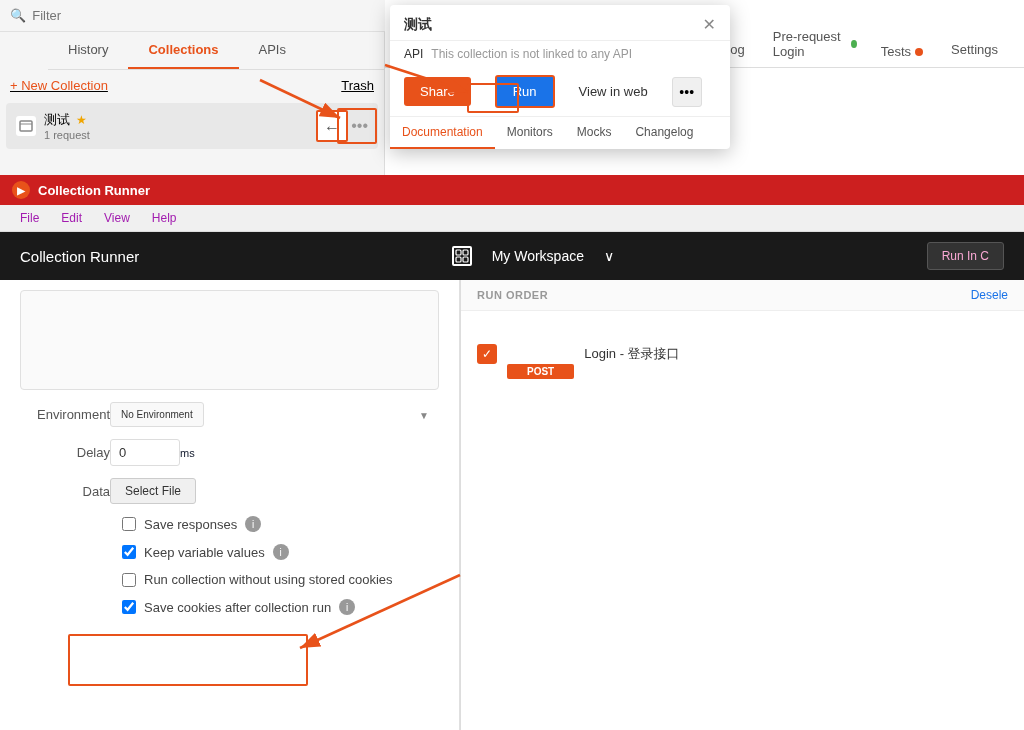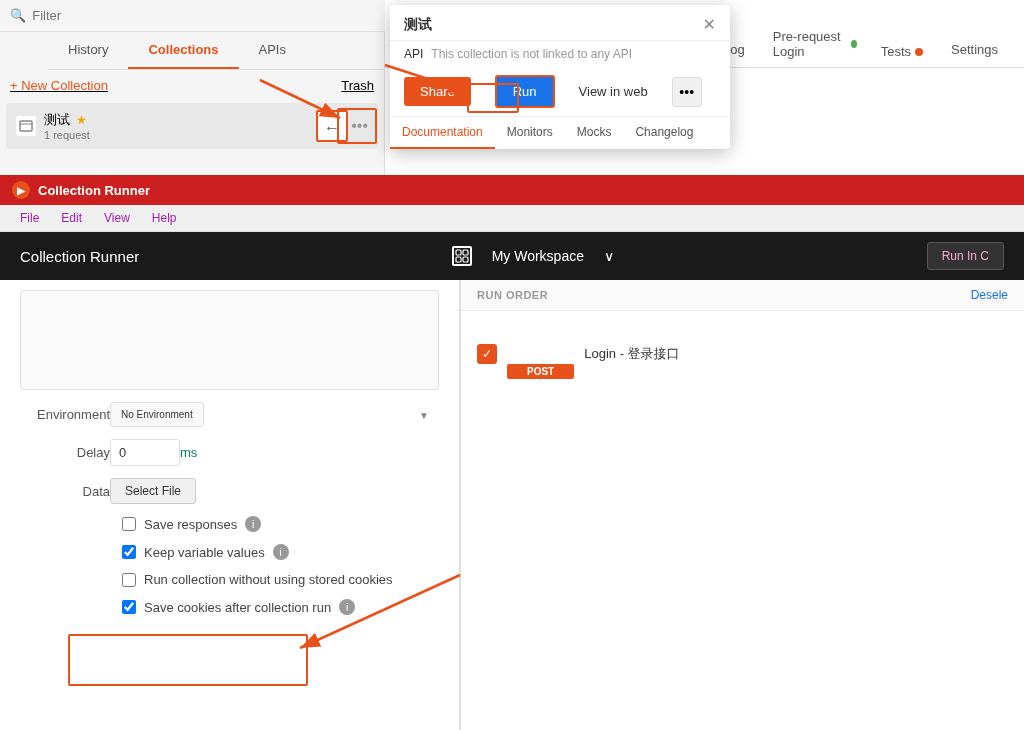--- a/index.html
+++ b/index.html
@@ -404,21 +404,21 @@
       pointer-events: none;
     }
     .form-input {
       width: 70px;
       padding: 5px 8px;
       border: 1px solid #ddd;
       border-radius: 3px;
       font-size: 13px;
       color: #333;
     }
-    .form-unit { color: #0f766e; font-size: 13px; }
+    .form-unit { color: #0f172a; font-size: 11px; }
 
     .btn-select-file {
       background: #f0f0f0;
       border: 1px solid #ccc;
       border-radius: 3px;
       padding: 5px 14px;
       font-size: 12px;
       cursor: pointer;
       color: #333;
     }

